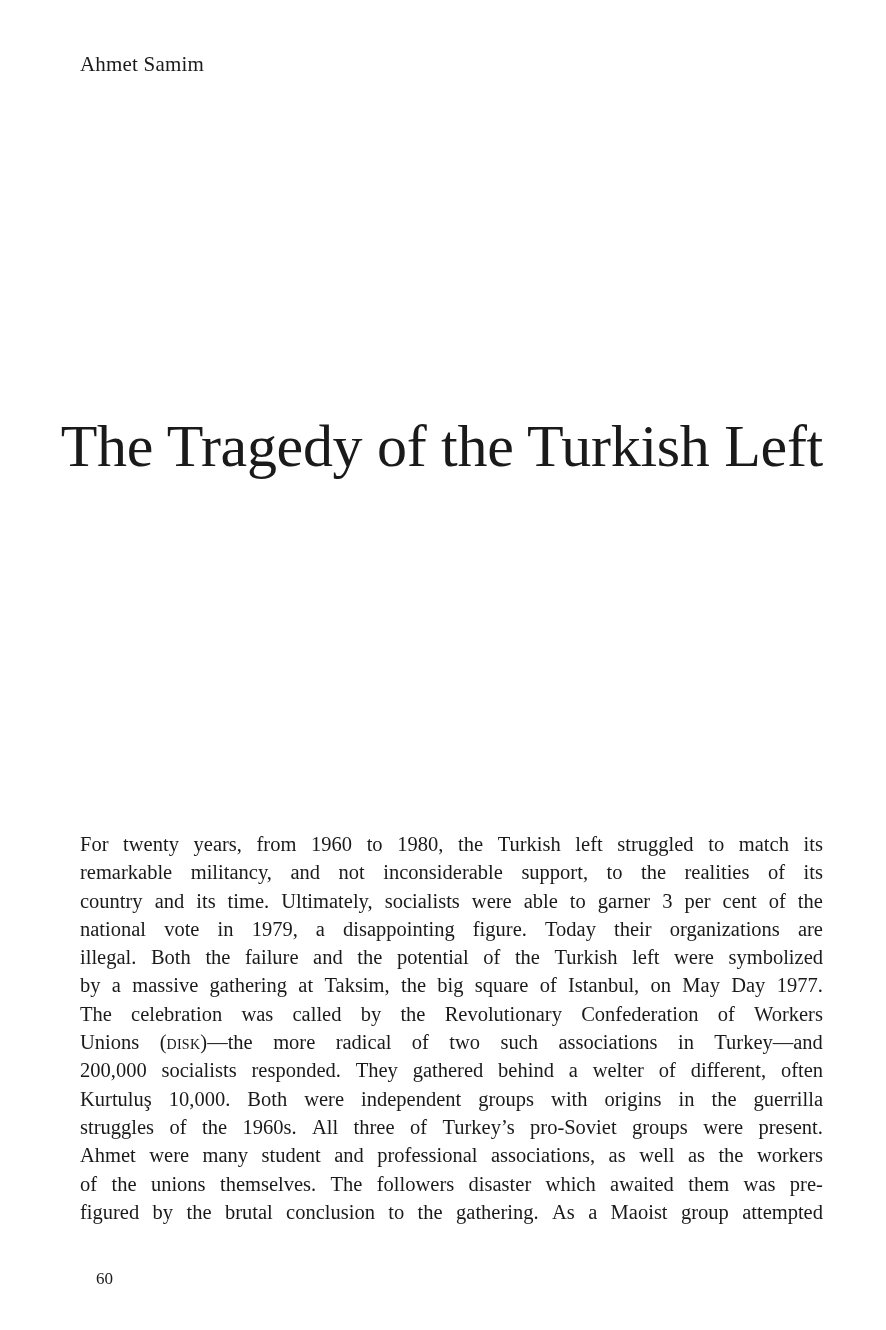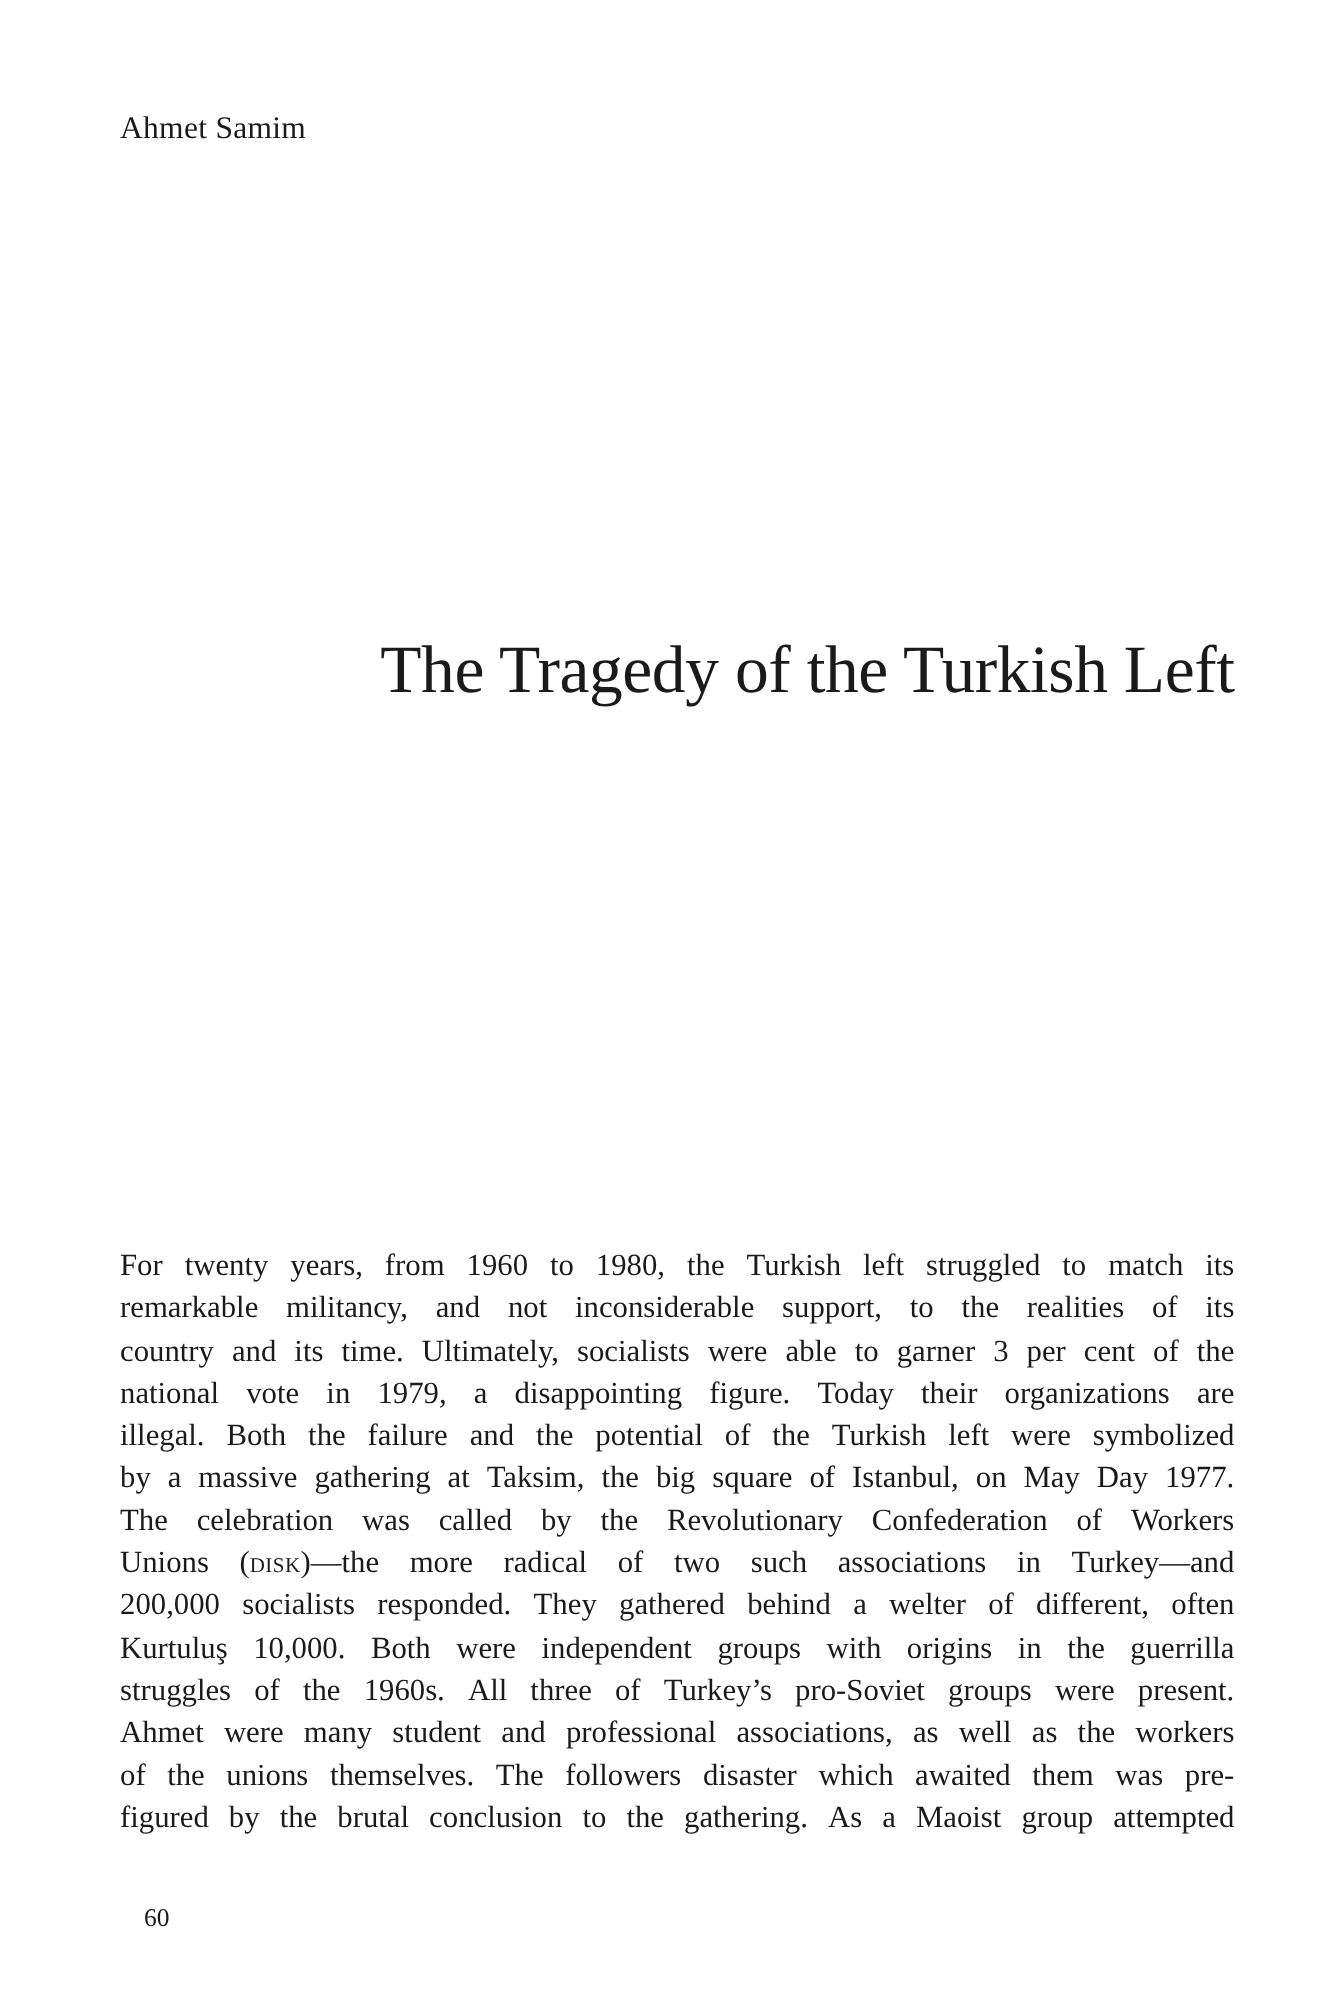--- a/index.html
+++ b/index.html
@@ -15,27 +15,26 @@
       font-family: "Liberation Serif", "DejaVu Serif", serif;
       color: #1a1a1a;
     }
     .running-head {
       position: absolute;
       left: 80px;
       top: 50px;
       font-size: 21px;
       line-height: 28px;
       letter-spacing: 0.2px;
-      margin-top: 21px;
     }
     .chapter-title {
       position: absolute;
       right: 63px;
       top: 418px;
-      font-size: 45px;
+      font-size: 60px;
       line-height: 56px;
       font-weight: normal;
       margin: 0;
       white-space: nowrap;
       letter-spacing: -0.3px;
       text-align: right;
     }
     .body-text {
       position: absolute;
       left: 80px;

